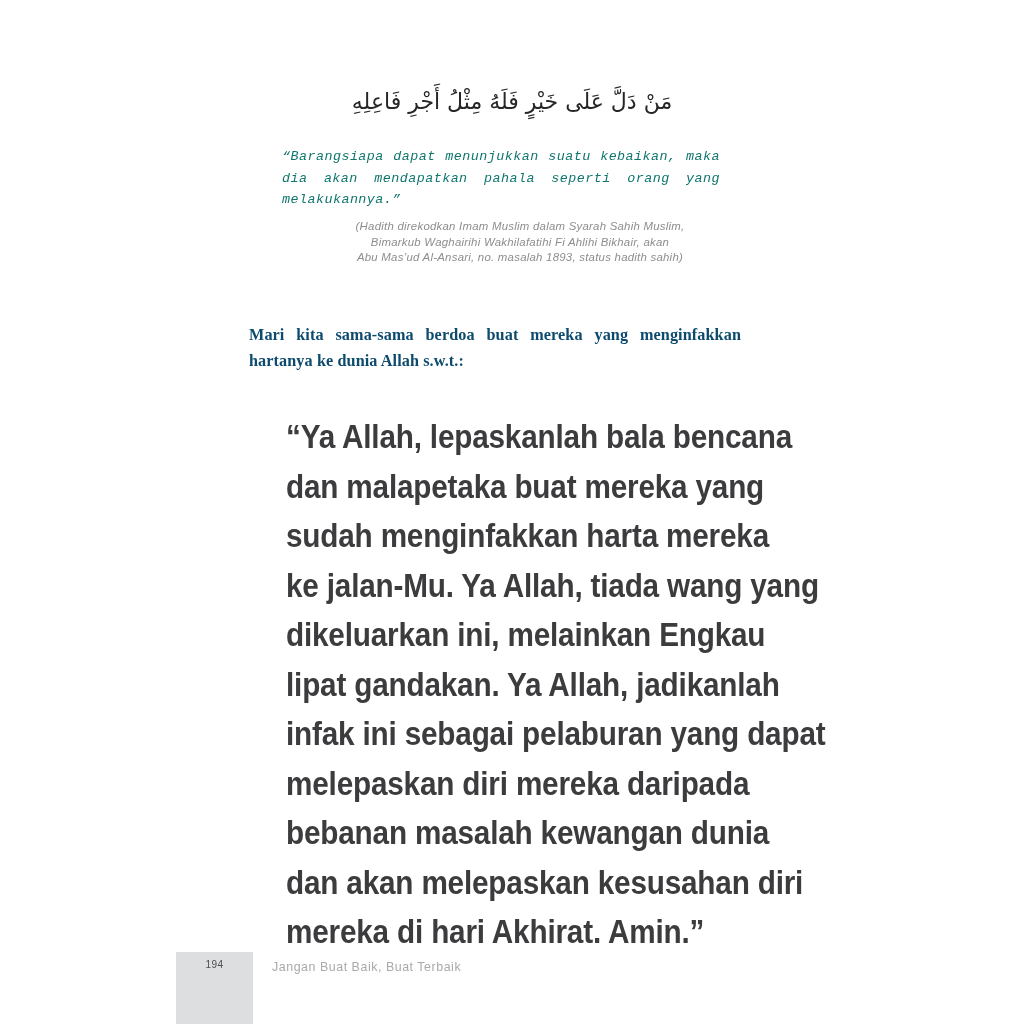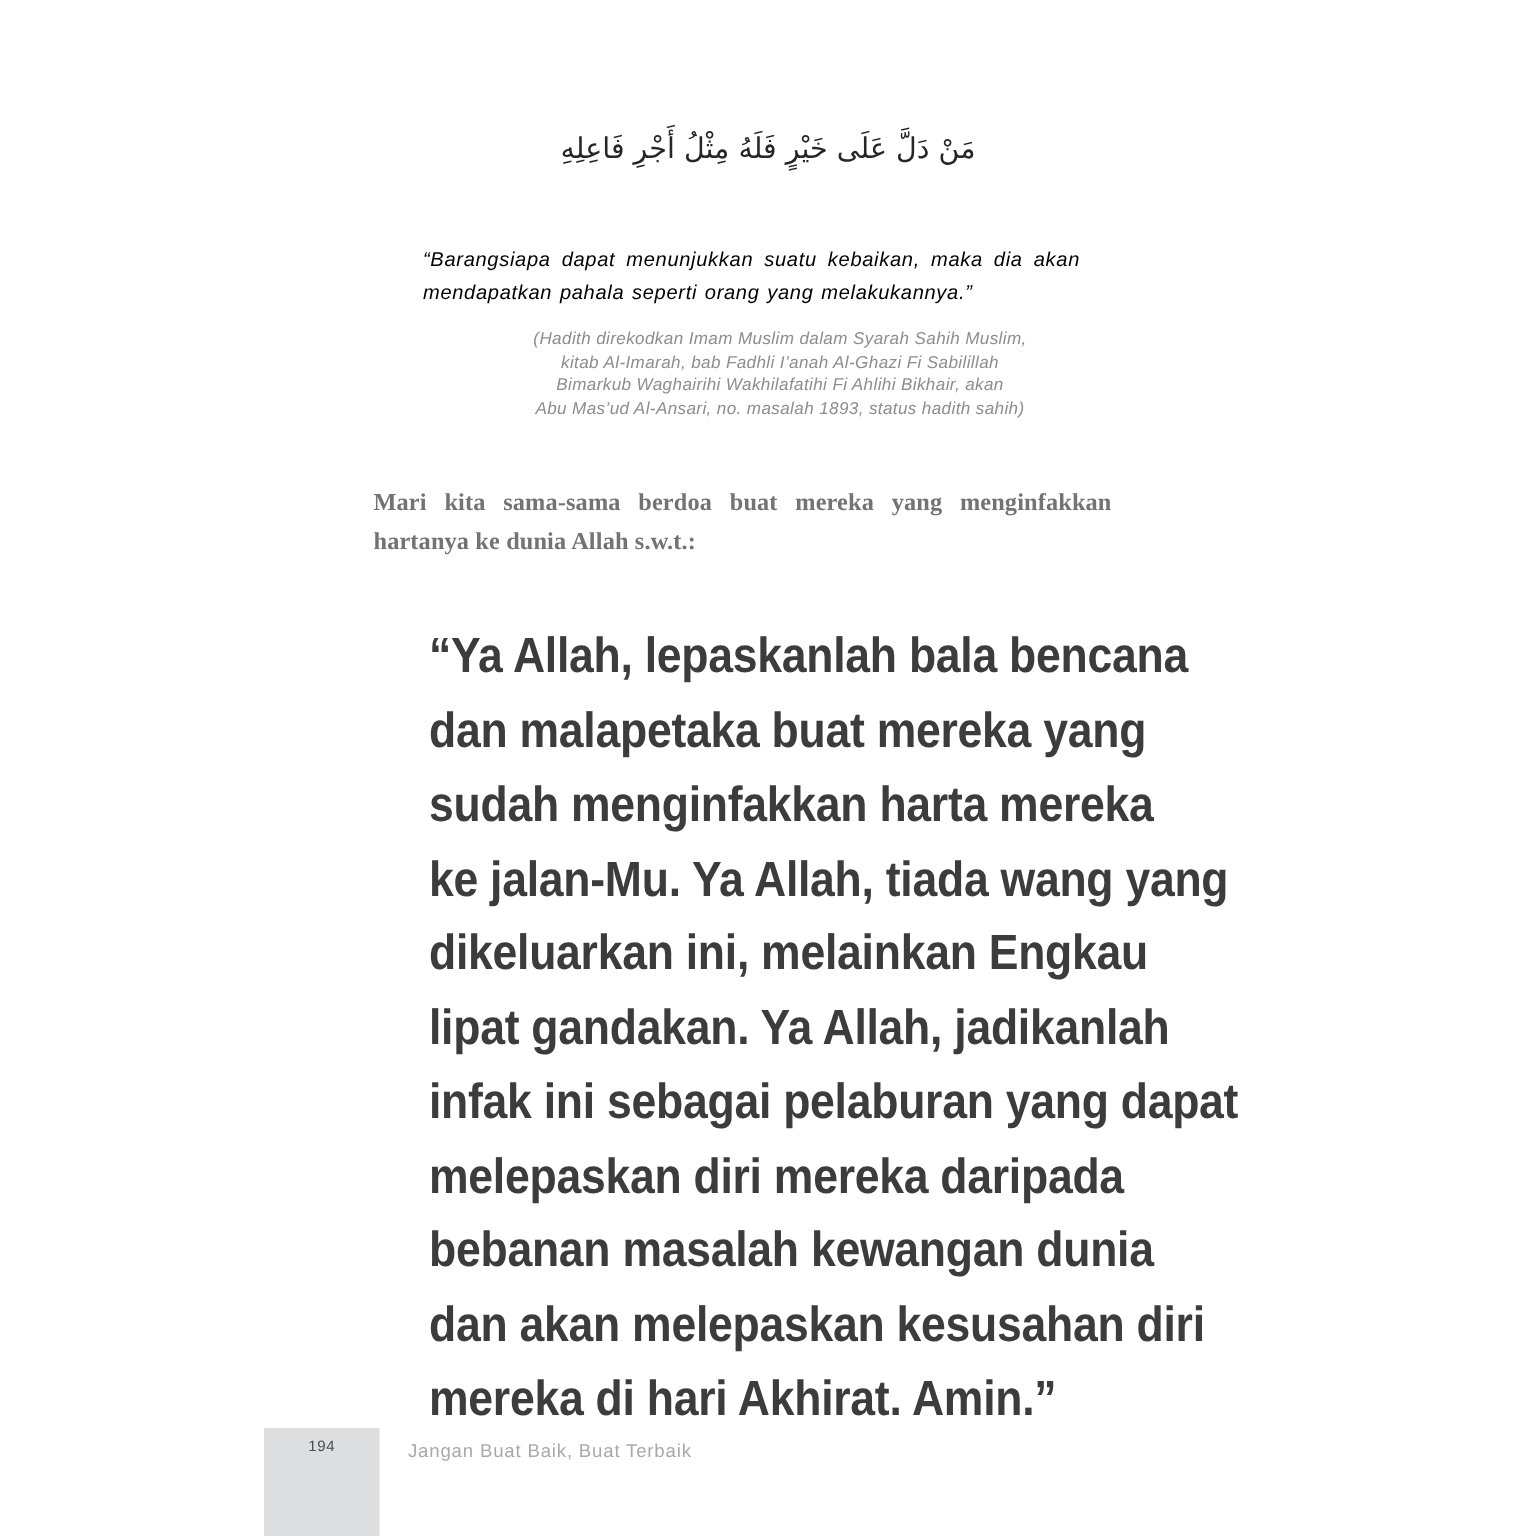--- a/index.html
+++ b/index.html
@@ -21,41 +21,40 @@
   
   .hadith-arabic {
     position: absolute;
     left: 0;
     top: 86px;
     width: 1024px;
     text-align: center;
     direction: rtl;
     unicode-bidi: isolate;
     font-family: "DejaVu Sans", "Liberation Sans", sans-serif;
-    font-size: 19px;
+    font-size: 22px;
     line-height: 1.45;
     color: #262626;
     letter-spacing: 0.5px;
   }
 
   
   .hadith-translation {
     position: absolute;
     left: 282px;
     top: 146px;
     width: 438px;
-    font-family: Liberation Sans, sans-serif;
+    font-family: Liberation Mono, monospace;
     font-style: italic;
     font-size: 13.4px;
     line-height: 21.5px;
-    color: #000000;
+    color: #0f766e;
     text-align: justify;
     letter-spacing: 0.45px;
     word-spacing: 1px;
-    margin-top: 16px;
   }
 
   
   .hadith-source {
     position: absolute;
     left: 300px;
     top: 219px;
     width: 440px;
     font-family: "Liberation Sans", sans-serif;
     font-style: italic;
@@ -73,21 +72,21 @@
   
   .body-paragraph {
     position: absolute;
     left: 249px;
     top: 322px;
     width: 492px;
     font-family: "Liberation Serif", serif;
     font-weight: 700;
     font-size: 16.2px;
     line-height: 26px;
-    color: #737373;
+    color: #0c4a6e;
     text-align: justify;
     letter-spacing: 0.1px;
   }
   .body-paragraph > span { display: block; }
   .body-paragraph .bp-1 {
     text-align: justify;
     text-align-last: justify;
   }
   .body-paragraph .bp-2 { text-align: left; }
 
@@ -147,21 +146,20 @@
 <body>
 
 <div id="page">
 
   <div class="hadith-arabic">مَنْ دَلَّ عَلَى خَيْرٍ فَلَهُ مِثْلُ أَجْرِ فَاعِلِهِ</div>
 
   <div class="hadith-translation">“Barangsiapa dapat menunjukkan suatu kebaikan, maka dia akan mendapatkan pahala seperti orang yang melakukannya.”</div>
 
   <div class="hadith-source">
     <span class="src-line">(Hadith direkodkan Imam Muslim dalam Syarah Sahih Muslim,</span>
-    <span class="src-line">kitab Al-Imarah, bab Fadhli I’anah  Al-Ghazi Fi Sabilillah</span>
     <span class="src-line">Bimarkub Waghairihi Wakhilafatihi Fi Ahlihi Bikhair, akan</span>
     <span class="src-line">Abu Mas’ud Al-Ansari, no. masalah 1893, status hadith sahih)</span>
   </div>
 
   <div class="body-paragraph">
     <span class="bp-1">Mari kita sama-sama berdoa buat mereka yang menginfakkan</span>
     <span class="bp-2">hartanya ke dunia Allah s.w.t.:</span>
   </div>
 
   <div class="prayer-block">

